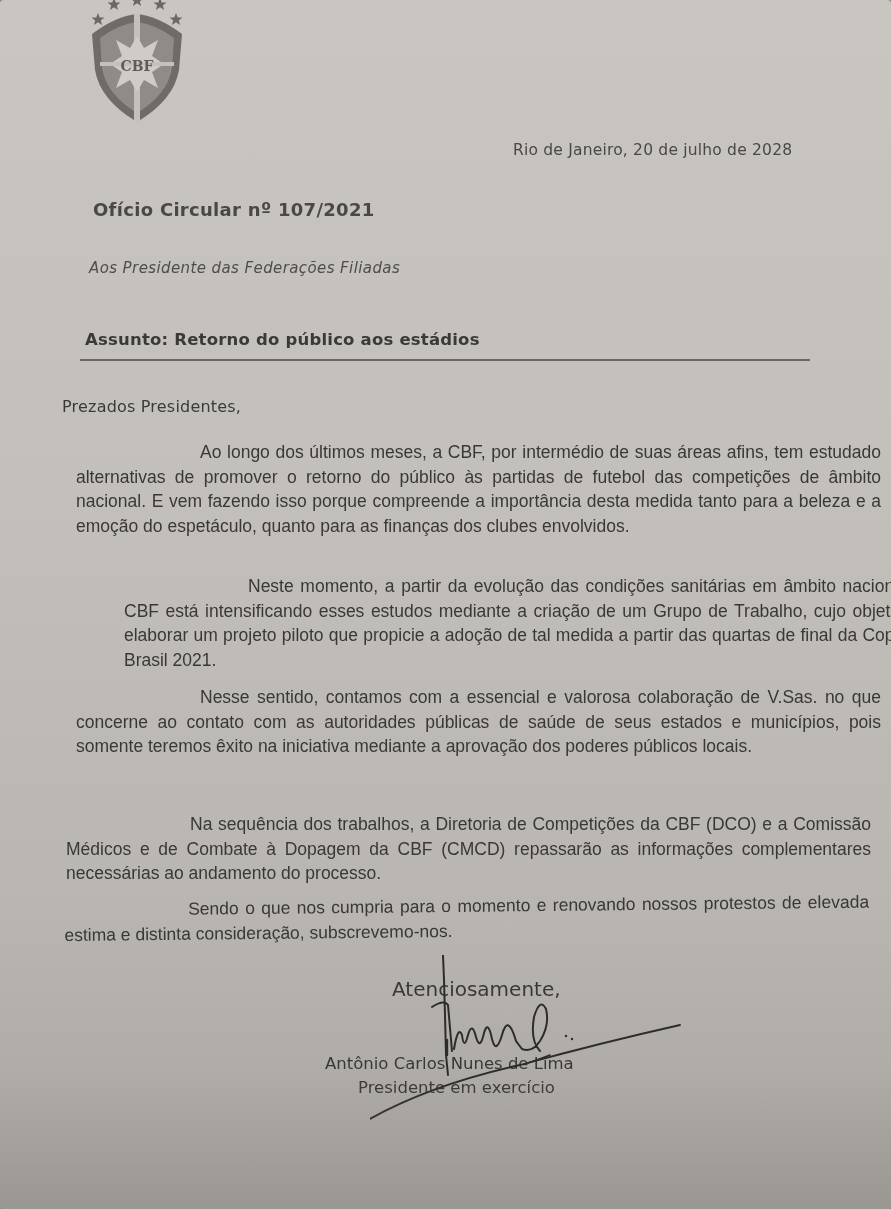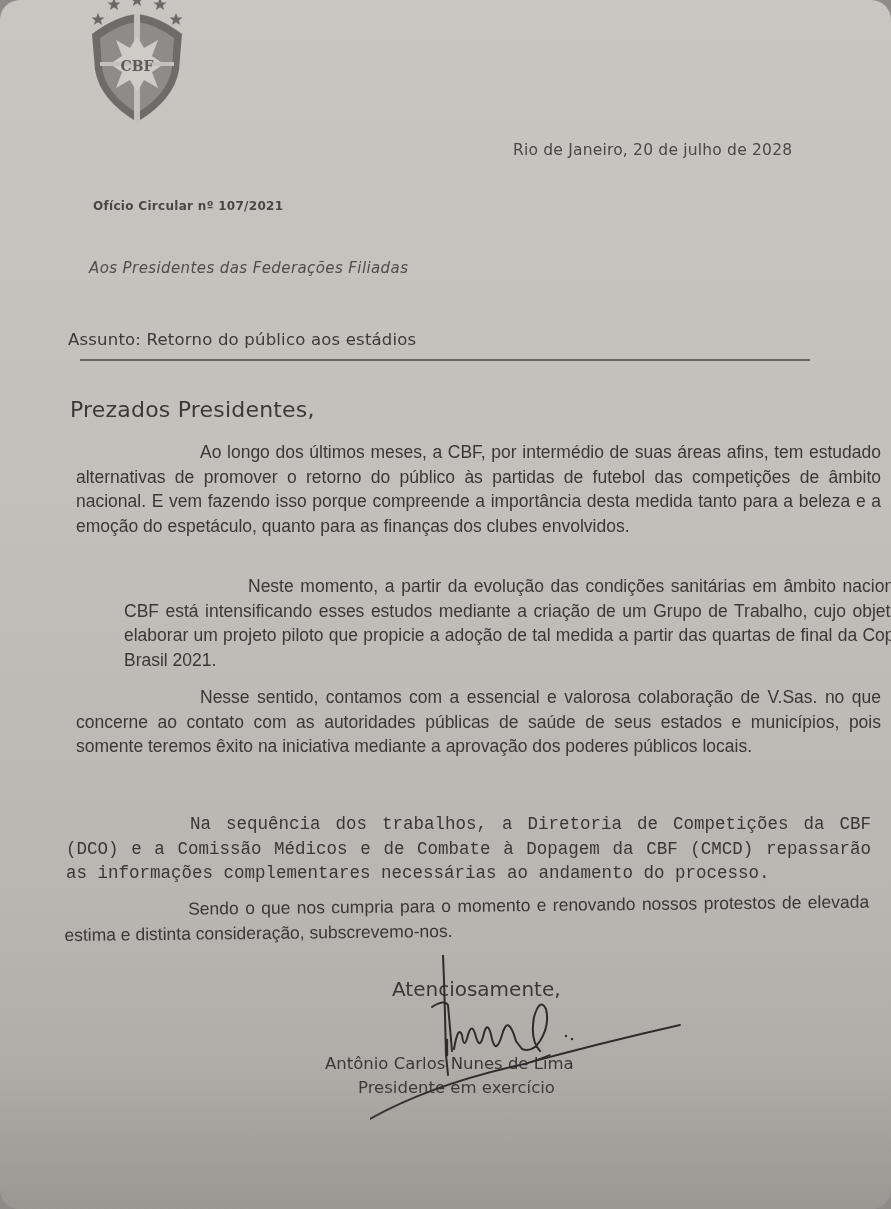--- a/index.html
+++ b/index.html
@@ -4,67 +4,67 @@
   <style>
     html, body { margin: 0; padding: 0; }
     body {
       width: 891px; height: 1209px; overflow: hidden;
       background: #8e8b88;
       font-family: "DejaVu Sans", sans-serif;
     }
     .page {
       position: absolute; left: 0; top: 0;
       width: 891px; height: 1209px;
-      border-radius: 20px;
+      border-radius: 4px;
       background: linear-gradient(180deg, #c9c6c2 0%, #c3c0bc 40%, #b9b6b2 75%, #a8a5a1 100%);
       overflow: hidden;
       color: #3a3836;
     }
     .shade {
       position: absolute; left: 0; bottom: 0; width: 891px; height: 140px;
       background: linear-gradient(180deg, rgba(150,147,143,0) 0%, rgba(130,127,123,0.35) 100%);
       pointer-events: none;
     }
     .logo { position: absolute; left: 86px; top: 0px; width: 102px; height: 126px; }
     .date {
       position: absolute; left: 513px; top: 141px;
       font-size: 15.5px; letter-spacing: 0.2px; color: #4a4846;
     }
     .ref {
       position: absolute; left: 93px; top: 199px;
-      font-size: 12px; font-weight: bold; color: #4a4846; letter-spacing: 0.3px;
+      font-size: 18px; font-weight: bold; color: #4a4846; letter-spacing: 0.3px;
     }
     .addressee {
       position: absolute; left: 89px; top: 259px;
       font-size: 15px; font-style: italic; color: #4f4d4a; letter-spacing: 0.4px;
     }
     .subject {
-      position: absolute; left: 68px; top: 330px;
-      font-size: 16.5px; font-weight: normal; color: #3c3a38; letter-spacing: 0.2px;
+      position: absolute; left: 85px; top: 330px;
+      font-size: 16.5px; font-weight: bold; color: #3c3a38; letter-spacing: 0.2px;
     }
     .rule {
       position: absolute; left: 80px; top: 359px; width: 730px; height: 2px;
       background: #6a6765;
     }
     .salutation {
-      position: absolute; left: 70px; top: 397px;
-      font-size: 22px; color: #3c3a38; letter-spacing: 0.2px; text-align: right;
+      position: absolute; left: 62px; top: 397px;
+      font-size: 16px; color: #3c3a38; letter-spacing: 0.2px; text-align: right;
     }
     .para {
       position: absolute; left: 76px; width: 805px;
       font-family: "Liberation Sans Narrow", "Liberation Sans", sans-serif;
       font-size: 17.5px; line-height: 24.5px;
       text-align: justify; color: #3a3836;
       transform-origin: left top;
     }
     .para span.indent { display: inline-block; width: 124px; }
     .p1 { top: 440px; }
     .p2 { top: 574px; margin-left: 48px; }
     .p3 { top: 685px; }
-    .p4 { top: 812px; left: 66px; font-family: Liberation Mono, monospace; }
+    .p4 { top: 812px; left: 66px; }
     .p5 { top: 898px; left: 64px; transform: rotate(-0.6deg); }
     .closing {
       position: absolute; left: 392px; top: 977px;
       font-size: 20px; color: #3a3836;
     }
     .signer-name {
       position: absolute; left: 325px; top: 1054px;
       font-size: 16.5px; color: #3a3836;
     }
     .signer-role {
@@ -89,21 +89,21 @@
     <path d="M6,34 Q30,16 51,14 Q72,16 96,34 L93,70 Q88,100 51,122 Q14,100 9,70 Z" fill="#6e6b69"></path>
     <path d="M14,38 Q33,24 51,22 Q69,24 88,38 L86,68 Q82,94 51,113 Q20,94 16,68 Z" fill="#8e8b88"></path>
     <rect x="48" y="14" width="6" height="108" fill="#c4c1bd"></rect>
     <path d="M30,40 L44,48 L51,36 L58,48 L72,40 L66,56 L78,64 L66,72 L72,88 L58,80 L51,92 L44,80 L30,88 L36,72 L24,64 L36,56 Z" fill="#cfccc8"></path>
     <rect x="14" y="62" width="74" height="4" fill="#c4c1bd"></rect>
     <text x="51" y="71" text-anchor="middle" font-family="DejaVu Serif, serif" font-weight="bold" font-size="14" fill="#5e5b59">CBF</text>
   </svg>
 
   <div class="date">Rio de Janeiro, 20 de julho de 2028</div>
   <div class="ref">Ofício Circular nº 107/2021</div>
-  <div class="addressee">Aos Presidentes das Federações Filiadas</div>
+  <div class="addressee">Aos Presidente das Federações Filiadas</div>
   <div class="subject">Assunto: Retorno do público aos estádios</div>
   <div class="rule"></div>
 
   <div class="salutation">Prezados Presidentes,</div>
 
   <div class="para p1"><span class="indent"></span><span>Ao longo dos últimos meses, a CBF, por intermédio de suas áreas afins, tem estudado alternativas de promover o retorno do público às partidas de futebol das competições de âmbito nacional. E vem fazendo isso porque compreende a importância desta medida tanto para a beleza e a emoção do espetáculo, quanto para as finanças dos clubes envolvidos.</span></div>
   <div class="para p2"><span class="indent"></span><span>Neste momento, a partir da evolução das condições sanitárias em âmbito nacional, a CBF está intensificando esses estudos mediante a criação de um Grupo de Trabalho, cujo objetivo é elaborar um projeto piloto que propicie a adoção de tal medida a partir das quartas de final da Copa do Brasil 2021.</span></div>
   <div class="para p3"><span class="indent"></span><span>Nesse sentido, contamos com a essencial e valorosa colaboração de V.Sas. no que concerne ao contato com as autoridades públicas de saúde de seus estados e municípios, pois somente teremos êxito na iniciativa mediante a aprovação dos poderes públicos locais.</span></div>
   <div class="para p4"><span class="indent"></span><span>Na sequência dos trabalhos, a Diretoria de Competições da CBF (DCO) e a Comissão Médicos e de Combate à Dopagem da CBF (CMCD) repassarão as informações complementares necessárias ao andamento do processo.</span></div>
   <div class="para p5"><span class="indent"></span><span>Sendo o que nos cumpria para o momento e renovando nossos protestos de elevada estima e distinta consideração, subscrevemo-nos.</span></div>

